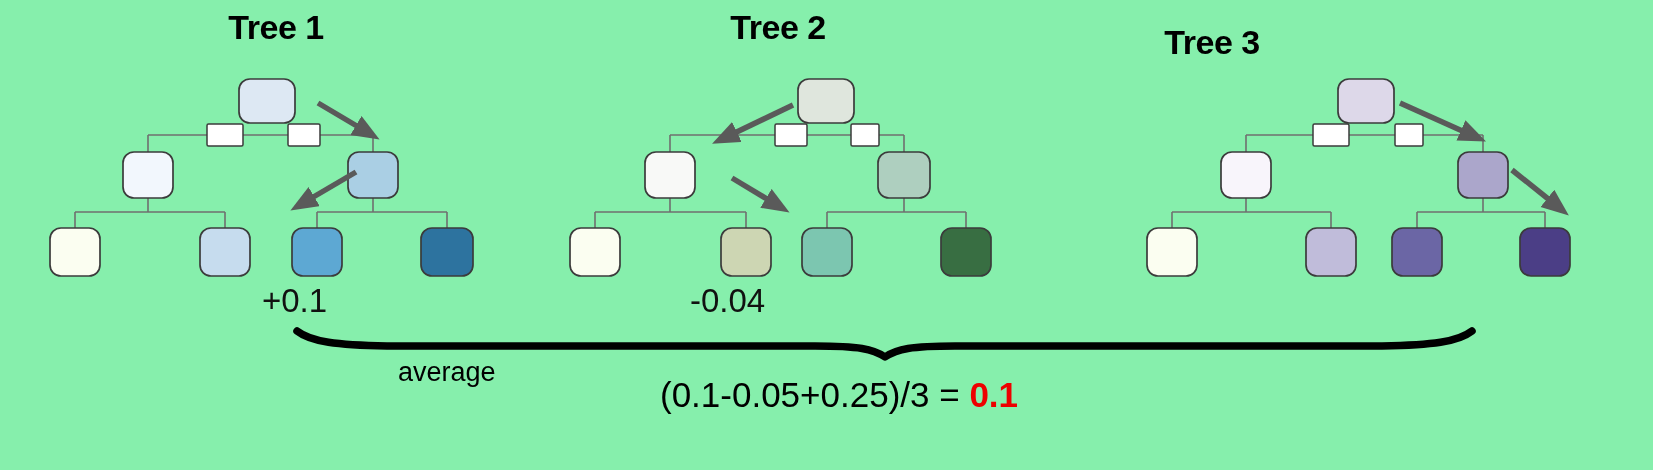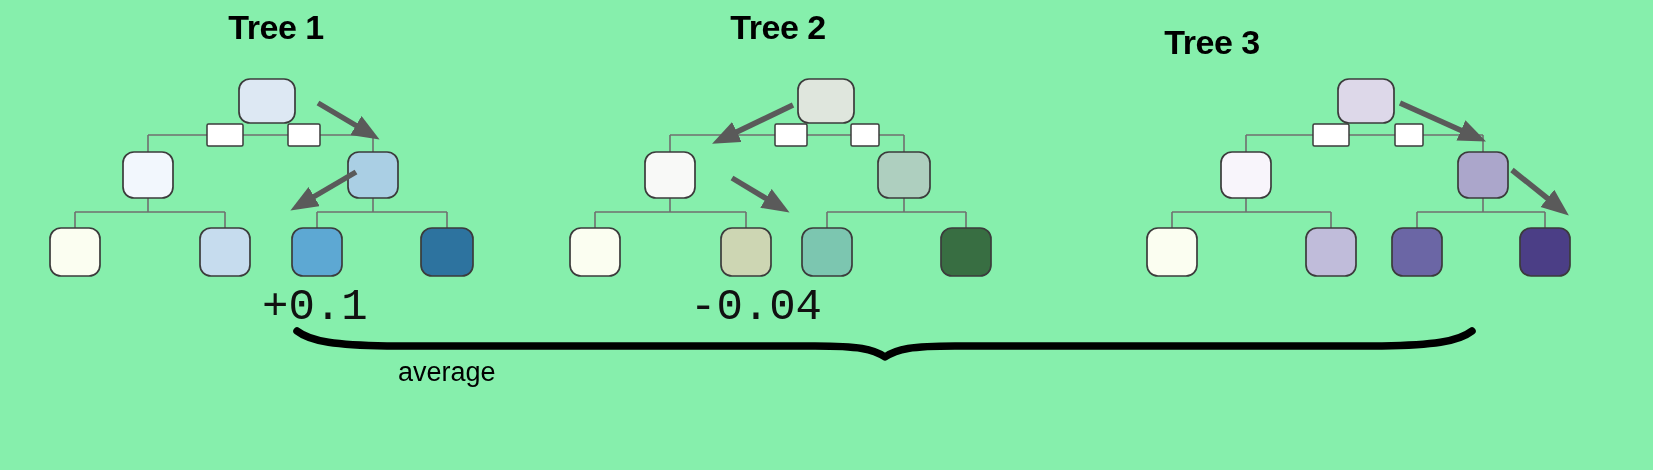--- a/index.html
+++ b/index.html
@@ -22,23 +22,23 @@
     font-family: "Liberation Sans", sans-serif;
     font-weight: bold;
     font-size: 34px;
     color: #000000;
     letter-spacing: -0.5px;
     text-align: center;
     white-space: nowrap;
   }
   .pred-label {
     position: absolute;
-    font-family: Liberation Mono, monospace;
+    font-family: Liberation Sans, sans-serif;
     font-weight: normal;
-    font-size: 44px;
+    font-size: 33px;
     color: #111111;
     white-space: nowrap;
   }
   .avg-label {
     position: absolute;
     font-family: "Liberation Sans", sans-serif;
     font-size: 27px;
     line-height: 30px;
     color: #000000;
     text-align: left;
@@ -157,14 +157,17 @@
   <div class="tree-title" id="t1" style="left: 708px; top: 8px; width: 140px;">Tree 2</div>
   <div class="tree-title" id="t2" style="left: 1142px; top: 8px; width: 140px; margin-top: 15px;">Tree 3</div>
 
   <div class="pred-label" id="p0" style="left: 262px; top: 282px;">+0.1</div>
   <div class="pred-label" id="p1" style="left: 690px; top: 282px;">-0.04</div>
 
   <div class="avg-label" id="avglbl" style="left: 398px; top: 357px; width: 160px;">
     <div>average</div>
   </div>
 
+  <div class="equation" id="eq" style="left: 660px; top: 375px;">
+    <span>(0.1-0.05+0.25)/3 = </span><span class="result">0.1</span>
+  </div>
 
 </div>
 
 </body></html>

